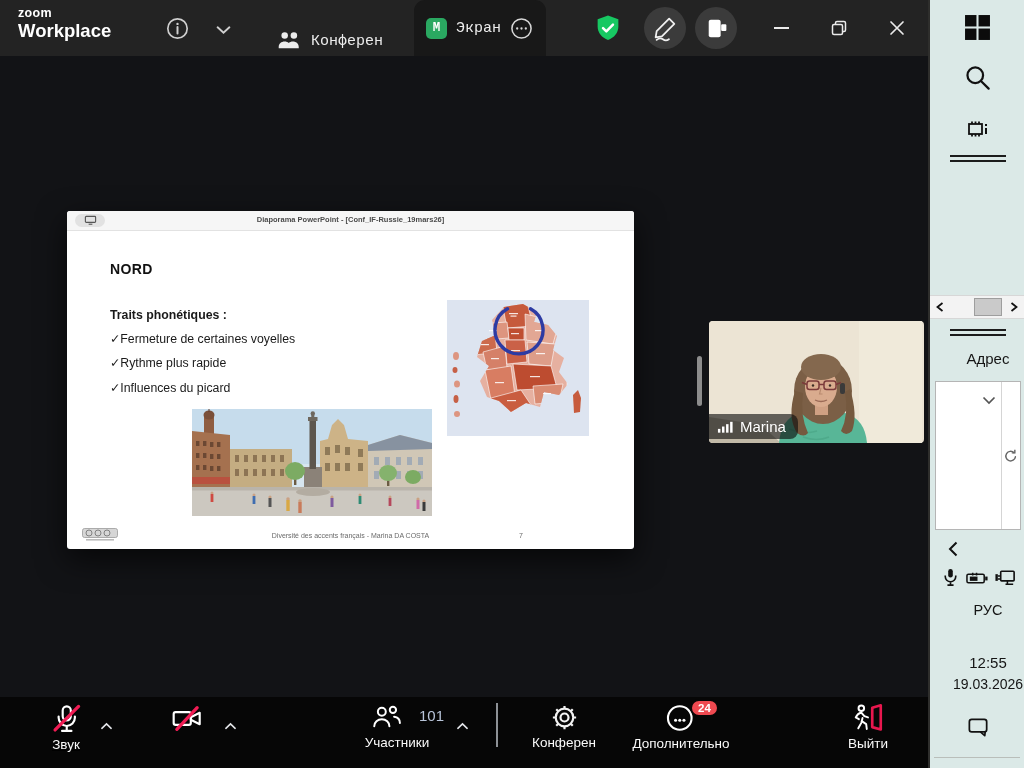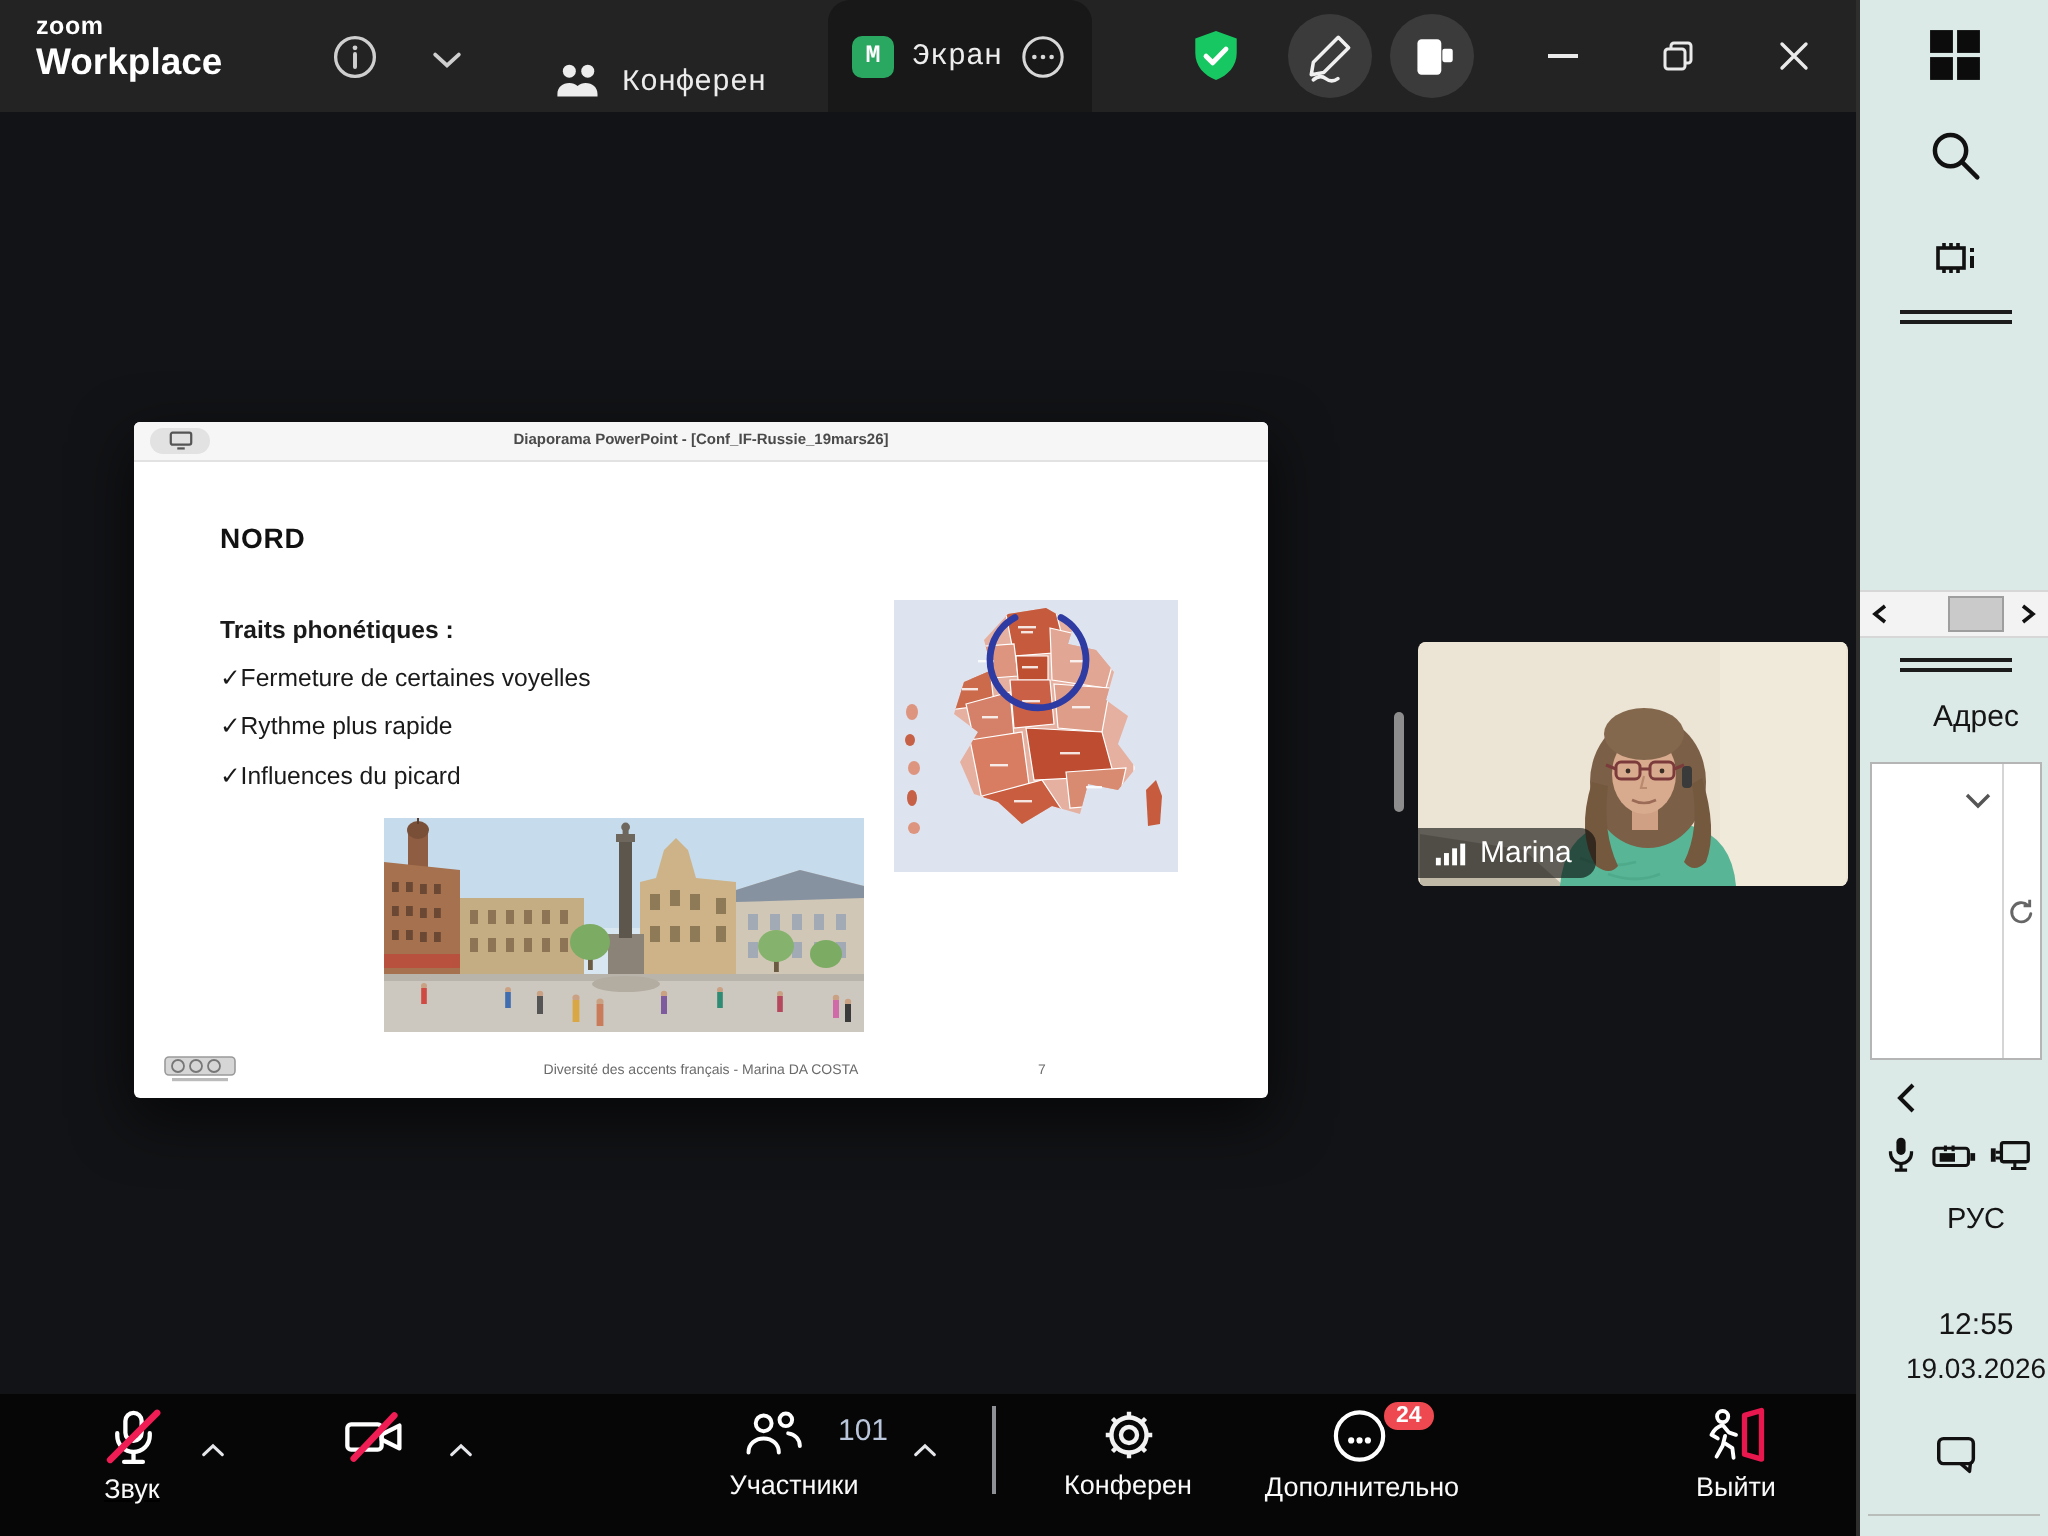--- a/index.html
+++ b/index.html
@@ -34,21 +34,21 @@
   .traits{left:43px;top:77px;font-size:12.3px;font-weight:700;color:#1a1a1a;}
   .bullets{left:43px;top:96px;font-size:12.3px;color:#1a1a1a;line-height:24.4px;}
   .map{left:380px;top:69px;width:142px;height:136px;}
   .photo{left:125px;top:178px;width:240px;height:107px;}
   .cc{left:15px;top:297px;}
   .sw-footer{left:0;top:301px;width:100%;text-align:center;font-size:7px;color:#6a6a6a;}
   .pagenum{left:452px;top:301px;font-size:7px;color:#6a6a6a;}
   #scroll-pip{left:697px;top:356px;width:5px;height:50px;background:#8d8d8d;border-radius:2.5px;}
 
   
-  #video-tile{left:709px;top:321px;width:215px;height:122px;border-radius:4px;overflow:hidden;background:#ece4d4;text-align:center;}
+  #video-tile{left:709px;top:321px;width:215px;height:122px;border-radius:4px;overflow:hidden;background:#ece4d4;}
   .nametag{position:absolute;left:0;bottom:4px;display:flex;align-items:center;gap:6px;
            background:rgba(12,12,12,.62);color:#fff;font-size:15px;
            padding:4px 12px 4px 8px;border-radius:0 8px 8px 0;}
 
   
   #toolbar{left:0;top:697px;width:928px;height:71px;background:#060606;}
   .tb-item{position:absolute;top:702px;width:110px;display:flex;flex-direction:column;align-items:center;gap:2px;}
   .tb-label{font-size:13.5px;color:#fafafa;white-space:nowrap;}
   .caret{position:absolute;top:716px;}
   .count{position:absolute;left:419px;top:707px;font-size:15px;color:#b9c5da;}

